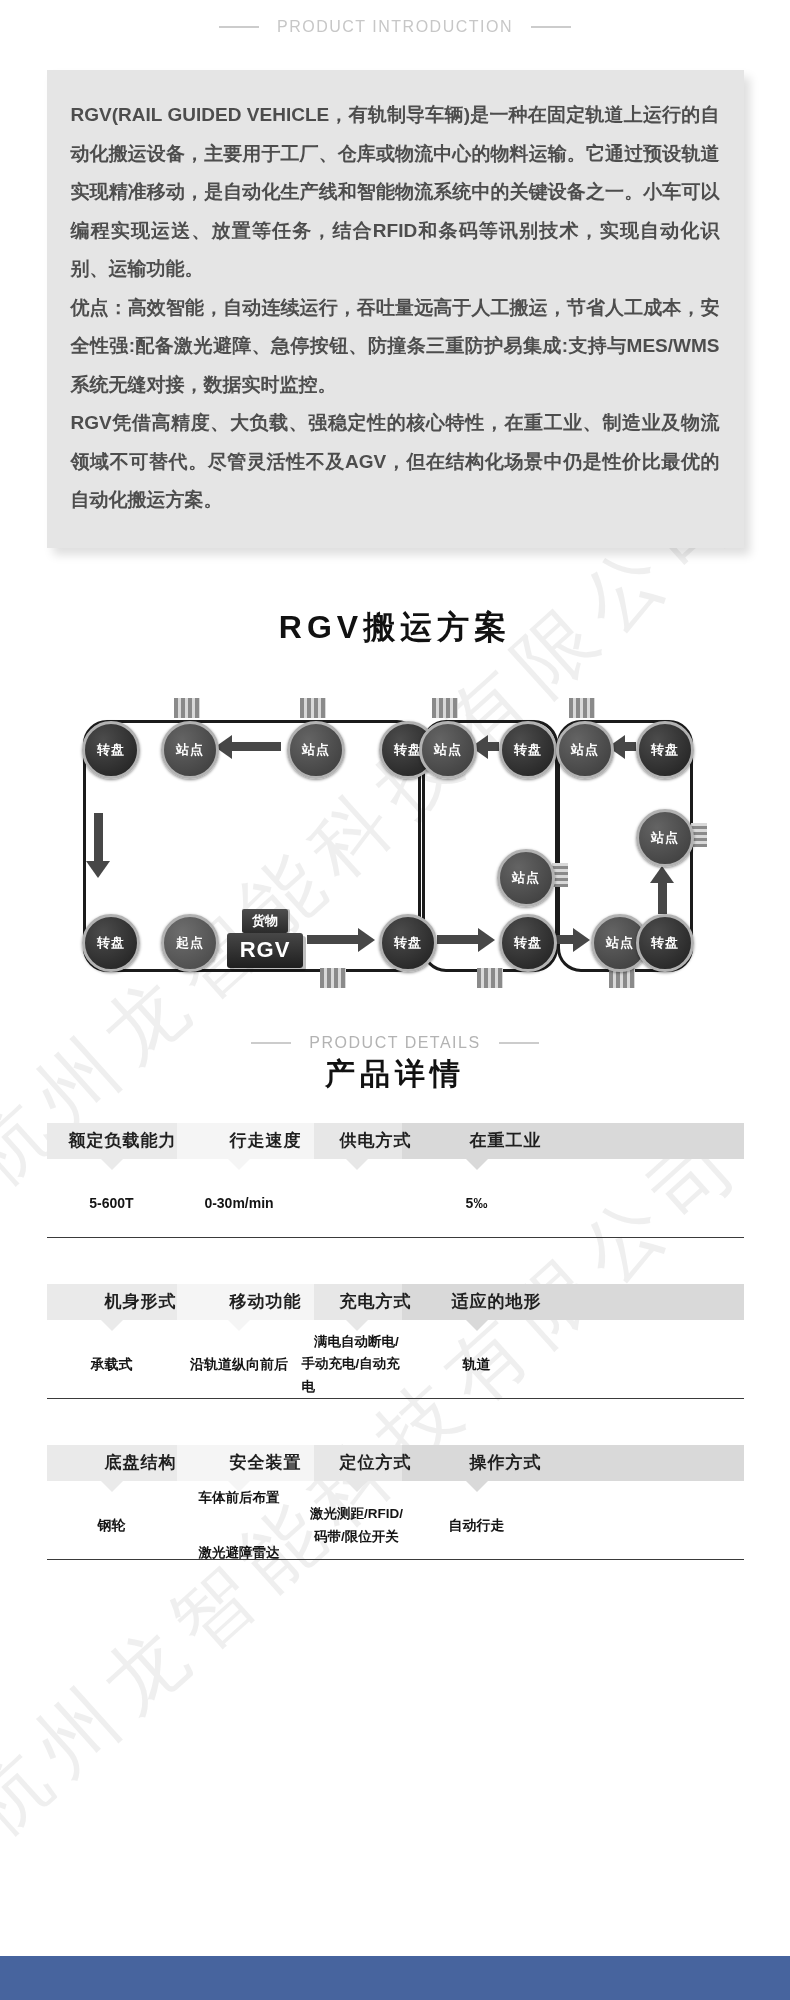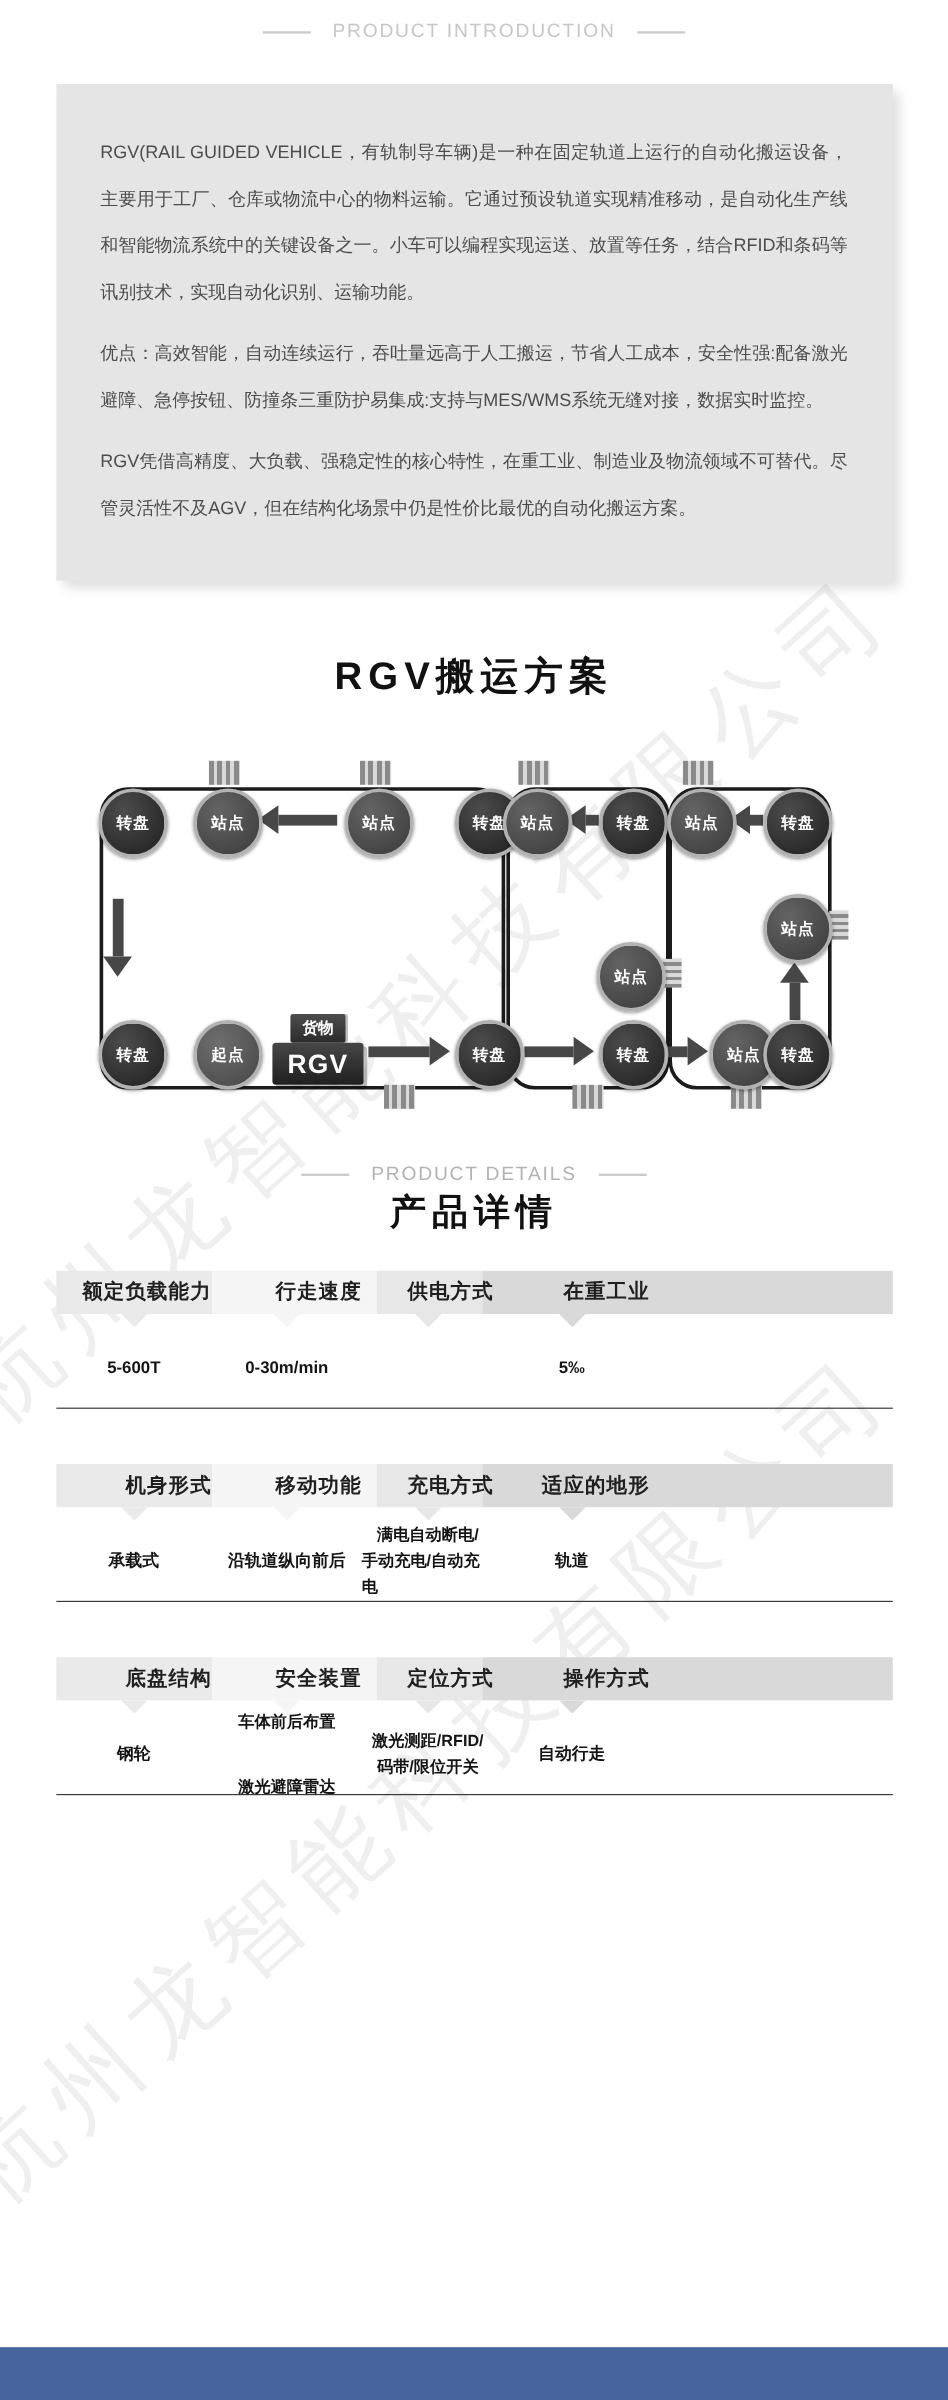--- a/index.html
+++ b/index.html
@@ -15,21 +15,21 @@
   .eyebrow{display:flex;align-items:center;justify-content:center;gap:18px;padding-top:18px;}
   .eyebrow .dash{width:40px;height:2px;background:#cccccc;}
   .eyebrow .etext{font-size:16px;letter-spacing:1.5px;color:#c7c7c7;}
   .details-eyebrow{padding-top:46px;}
   .details-eyebrow .etext{color:#b3b3b3;}
   h1.big-title{margin:6px 0 0 0;text-align:center;font-size:36px;letter-spacing:7px;color:#111;font-weight:700;}
   h2.big-title{margin:0;text-align:center;font-size:32px;letter-spacing:5px;color:#111;font-weight:700;}
   
   .intro-box{width:649px;margin:34px auto 0 auto;background:#e5e5e5;padding:26px 24px 28px 24px;
              box-shadow:6px 7px 9px rgba(0,0,0,0.13);}
-  .intro-box p{margin:13px;font-size:15px;line-height:38.5px;color:#4d4d4d;text-align:justify;}
+  .intro-box p{margin:0;font-size:19px;line-height:38.5px;color:#4d4d4d;text-align:justify;font-weight:bold;}
   
   .scheme-sec h2{margin-top:58px;}
   .diagram{position:relative;width:680px;height:300px;margin:38px auto 0 auto;}
   .dg-box{position:absolute;border:3px solid #1b1b1b;border-radius:24px;background:transparent;}
   .dg-node{position:absolute;width:52px;height:52px;border-radius:50%;border:3px solid #b2b2b2;
            box-shadow:0 1px 3px rgba(0,0,0,0.45);display:flex;align-items:center;justify-content:center;
            color:#fff;font-size:13px;font-weight:700;letter-spacing:1px;
            background:radial-gradient(circle at 35% 30%,#646464,#3a3a3a);}
   .dg-node.turntable{background:radial-gradient(circle at 35% 30%,#4c4c4c,#1e1e1e);}
   .dg-node.start{background:radial-gradient(circle at 35% 30%,#6e6e6e,#464646);}

